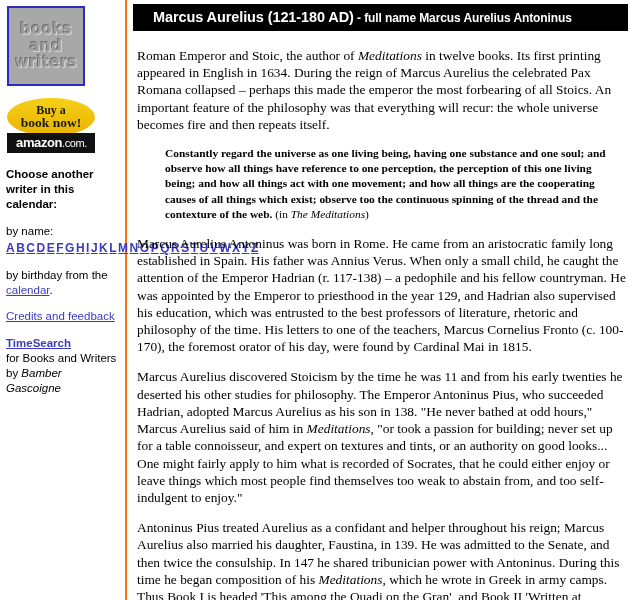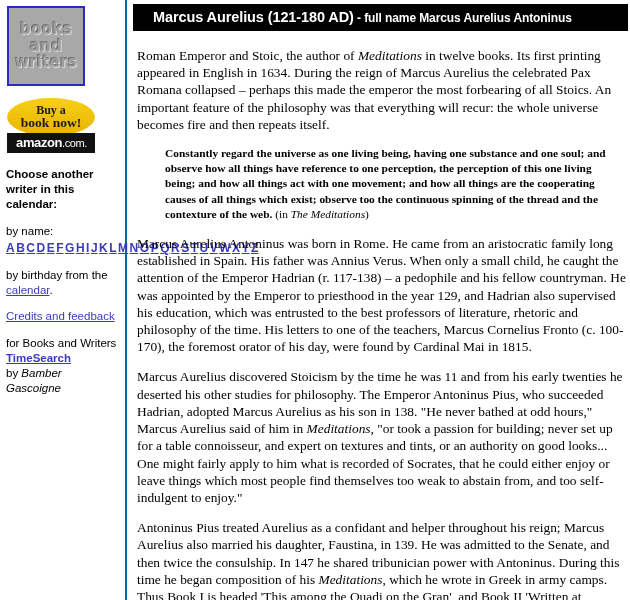--- a/index.html
+++ b/index.html
@@ -21,21 +21,21 @@
     height: 600px;
     align-items: stretch;
   }
 
   
   .sidebar {
     width: 127px;
     min-width: 127px;
     box-sizing: border-box;
     padding: 6px 6px 0 6px;
-    border-right: 2px solid #0369a1;
+    border-right: 2px solid #f97316;
     font-family: "Liberation Sans", "DejaVu Sans", sans-serif;
     font-size: 11.5px;
     line-height: 1.32;
     background: #ffffff;
   }
 
   .logo-box {
     width: 78px;
     height: 80px;
     box-sizing: border-box;
@@ -223,22 +223,22 @@
     <div class="side-block">
       <span>by birthday from the</span>
       <a href="#" class="txt">calendar</a><span>.</span>
     </div>
 
     <div class="side-block">
       <a href="#" class="txt">Credits and feedback</a>
     </div>
 
     <div class="side-block">
+      <div class="ts-line"><a href="#" class="strong">TimeSearch</a></div>
       <div class="ts-line">for Books and Writers</div>
-      <div class="ts-line"><a href="#" class="strong">TimeSearch</a></div>
       <div class="ts-line"><span>by </span><i>Bamber Gascoigne</i></div>
     </div>
 
   </div>
 
   <div class="content">
 
     <div class="titlebar">
       <span class="t-main">Marcus Aurelius (121-180 AD)</span><span class="t-sub"> - full name Marcus Aurelius Antoninus</span>
     </div>

